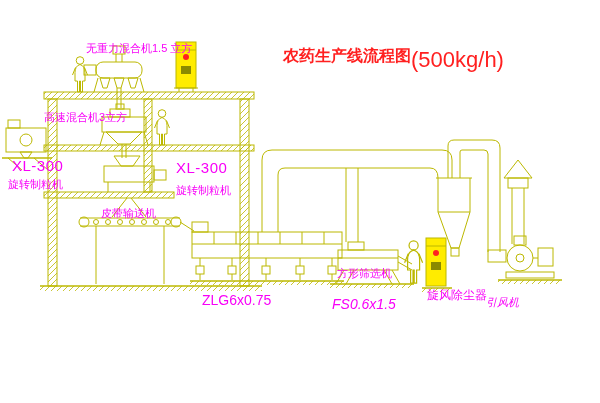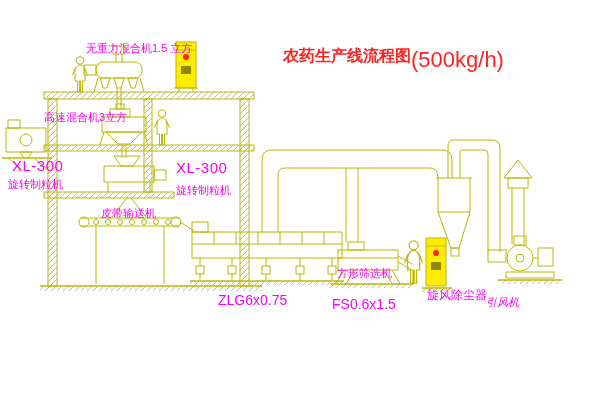--- a/index.html
+++ b/index.html
@@ -224,21 +224,21 @@
   <div class="lbl lbl-md" style="left:44px;top:112px;">高速混合机3立方</div>
 
   <div class="lbl lbl-model" style="left:12px;top:158px;">XL-300</div>
   <div class="lbl lbl-md" style="left:8px;top:179px;">旋转制粒机</div>
 
   <div class="lbl lbl-model" style="left:176px;top:160px;">XL-300</div>
   <div class="lbl lbl-md" style="left:176px;top:185px;">旋转制粒机</div>
 
   <div class="lbl lbl-md" style="left:101px;top:208px;">皮带输送机</div>
 
-  <div class="lbl lbl-code" style="left:218px;top:293px;">ZLG6x0.75</div>
+  <div class="lbl lbl-code" style="left:202px;top:293px;">ZLG6x0.75</div>
 
   <div class="lbl lbl-md" style="left:337px;top:268px;">方形筛选机</div>
-  <div class="lbl lbl-code" style="left:332px;top:297px;">FS0.6x1.5</div>
+  <div class="lbl lbl-code" style="left:332px;top:297px;font-style:italic;">FS0.6x1.5</div>
 
   <div class="lbl lbl-sm" style="left:427px;top:289px;">旋风除尘器</div>
   <div class="lbl lbl-md" style="left:486px;top:297px;font-style:italic;">引风机</div>
 
 </div>
 
 </body></html>

